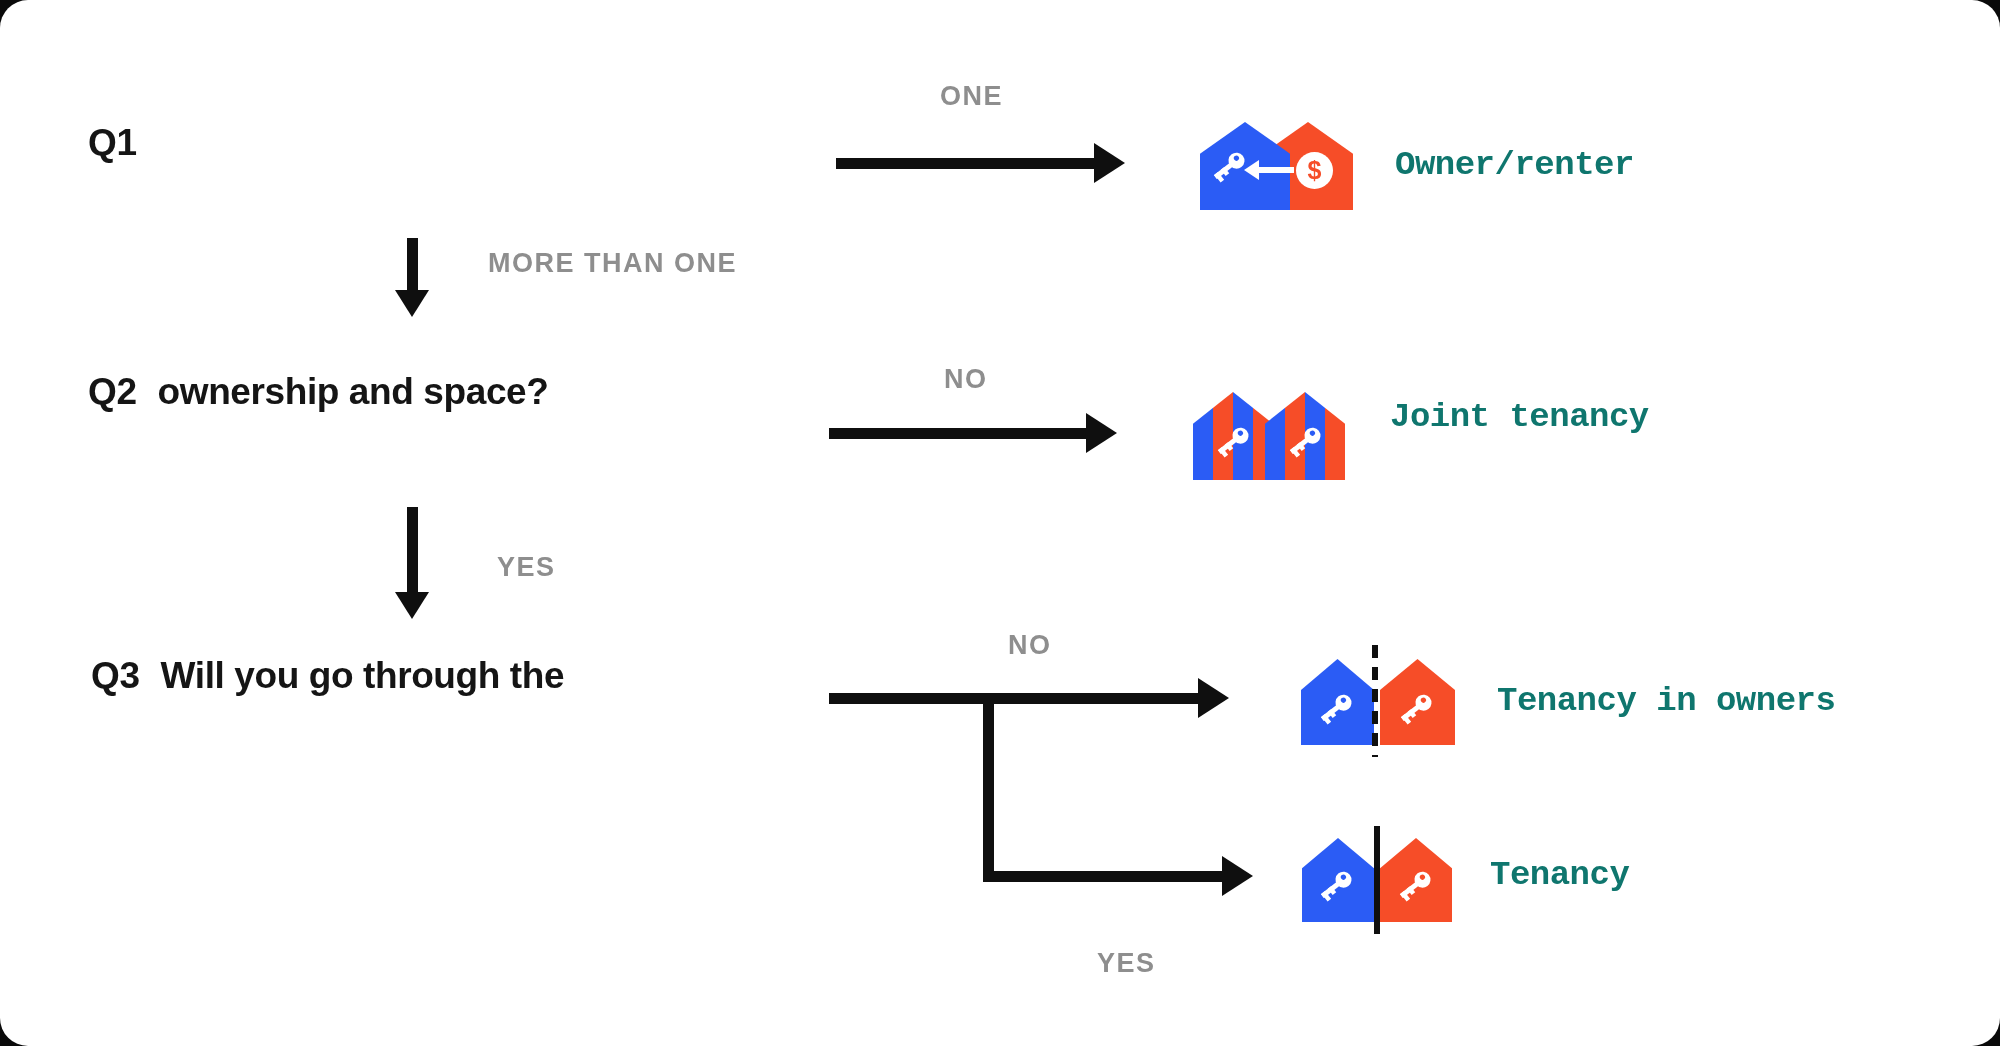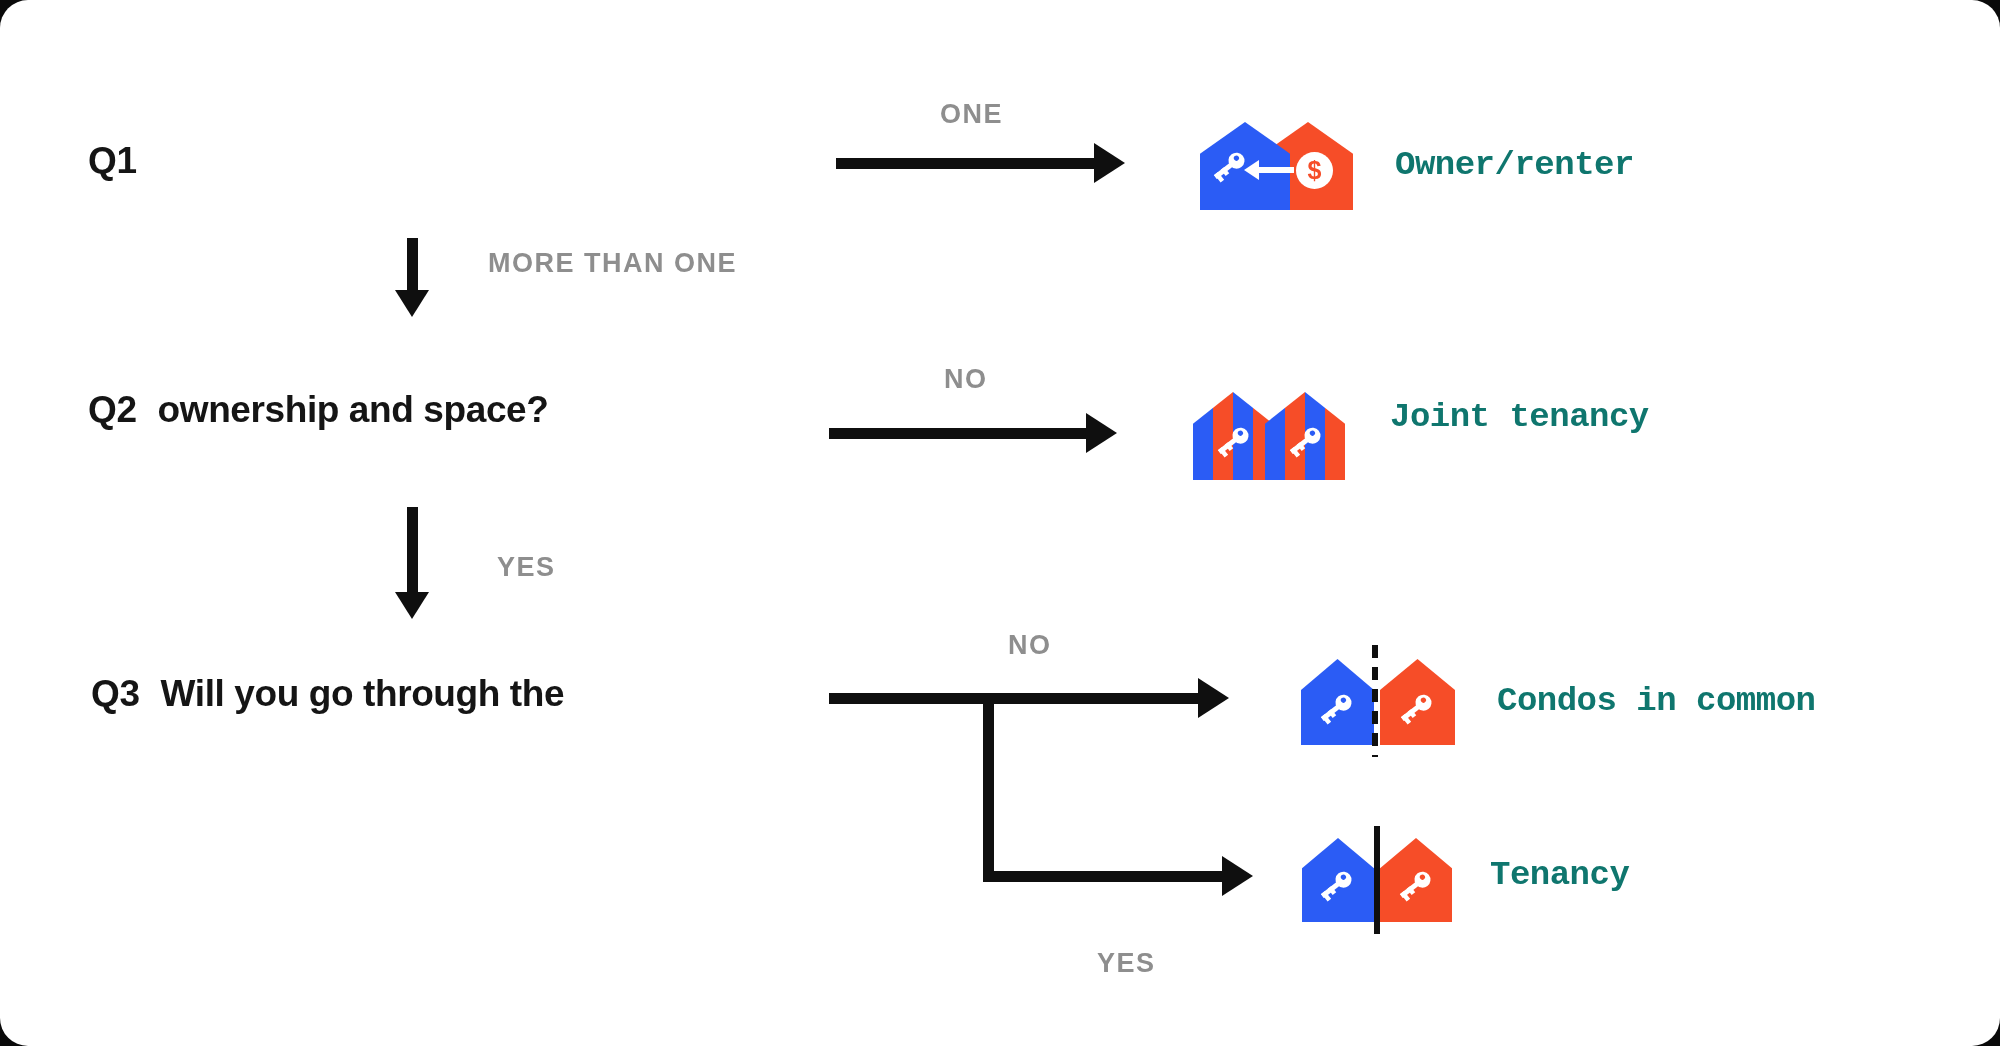--- a/index.html
+++ b/index.html
@@ -3,21 +3,21 @@
 <meta charset="utf-8">
 <style>
   html,body{margin:0;padding:0;background:#0a0a0a;}
   .canvas{
     position:relative;width:2000px;height:1046px;background:#ffffff;
     border-radius:28px;overflow:hidden;
     font-family:"Liberation Sans",sans-serif;color:#151515;
   }
   
   .question{position:absolute;display:flex;gap:21px;font-size:37px;font-weight:700;
-    line-height:47px;letter-spacing:-0.4px;color:#151515;margin-top:18px;}
+    line-height:47px;letter-spacing:-0.4px;color:#151515;}
   .qid{flex:0 0 auto;}
   .edge-label{position:absolute;font-size:27px;font-weight:700;color:#8e8e8e;
     letter-spacing:1.5px;line-height:30px;white-space:nowrap;}
   .outcome-label{position:absolute;font-size:34px;font-weight:700;letter-spacing:-0.5px;
     color:#0f766e;line-height:50px;white-space:nowrap;font-family:Liberation Mono, monospace;}
   
   .shaft-h{position:absolute;height:11px;background:#0f0f0f;}
   .shaft-v{position:absolute;width:11px;background:#0f0f0f;}
   .head-right{position:absolute;width:0;height:0;
     border-top:20px solid transparent;border-bottom:20px solid transparent;
@@ -60,21 +60,21 @@
     </div>
   </div>
 
   <div class="question" style="left:91px;top:652px">
     <div class="qid">Q3</div>
     <div>
       <div>Will you go through the</div>
     </div>
   </div>
 
-  <div class="edge-label" style="left:940px;top:99px">ONE</div>
+  <div class="edge-label" style="left:940px;top:81px">ONE</div>
   <div class="edge-label" style="left:488px;top:248px">MORE THAN ONE</div>
   <div class="edge-label" style="left:944px;top:364px">NO</div>
   <div class="edge-label" style="left:497px;top:552px">YES</div>
   <div class="edge-label" style="left:1008px;top:630px">NO</div>
   <div class="edge-label" style="left:1097px;top:948px">YES</div>
 
   <div class="shaft-h" style="left:836px;top:158px;width:262px"></div>
   <div class="head-right" style="left:1094px;top:143px"></div>
 
   <div class="shaft-v" style="left:407px;top:238px;height:54px"></div>
@@ -162,16 +162,16 @@
       <circle cx="27" cy="11" r="8" fill="#ffffff"></circle>
       <rect x="0" y="8.5" width="21" height="5" fill="#ffffff"></rect>
       <rect x="1" y="8.5" width="4.5" height="10" fill="#ffffff"></rect>
       <rect x="9" y="8.5" width="4.5" height="8" fill="#ffffff"></rect>
       <circle cx="28.5" cy="9" r="2.6" fill="#f64d28"></circle>
     </svg>
   </div>
 
   <div class="outcome-label" style="left:1395px;top:140px">Owner/renter</div>
   <div class="outcome-label" style="left:1390px;top:392px">Joint tenancy</div>
-  <div class="outcome-label" style="left:1497px;top:676px">Condos in common</div>
+  <div class="outcome-label" style="left:1497px;top:676px">Tenancy in owners</div>
   <div class="outcome-label" style="left:1490px;top:850px">Tenancy</div>
 
 </div>
 
 </body></html>

